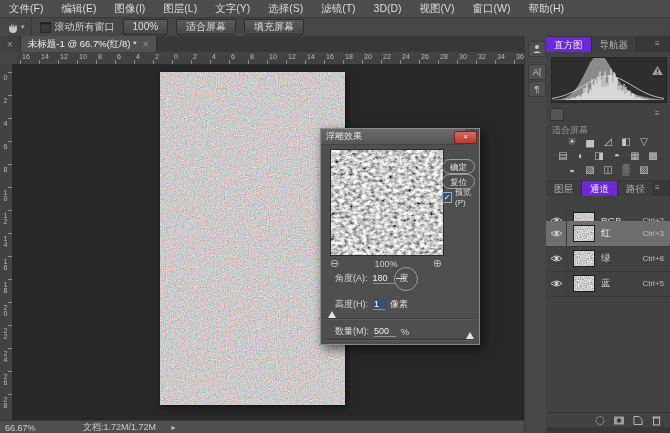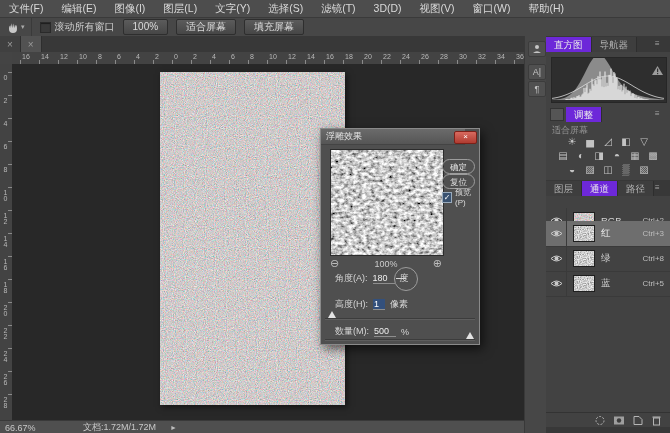--- a/index.html
+++ b/index.html
@@ -142,20 +142,21 @@
     <button class="opt-btn">100%</button>
     <button class="opt-btn">适合屏幕</button>
     <button class="opt-btn">填充屏幕</button>
   </div>
 
   <div class="abs doctabs" id="doctabs">
       <div class="doctab">
         <span class="x">×</span>
       </div>
       <div class="doctab active">
+        <span>未标题-1 @ 66.7%(红/8) *</span>
         <span class="x">×</span>
       </div>
     </div>
 
   <div class="abs corner"></div>
   <div class="abs hruler" id="hruler">
       <div class="htick" style="left: 8px;"></div>
       <span class="rnum" style="left: 10px; top: 1px;">16</span>
       <div class="htick" style="left: 27px;"></div>
       <span class="rnum" style="left: 29px; top: 1px;">14</span>
@@ -278,23 +279,20 @@
       <div class="warn">
         <svg width="11" height="9">
             <polygon points="5.5,0 11,9 0,9" fill="#9c9c9c"></polygon>
             <rect x="5" y="2.5" width="1.2" height="3.6" fill="#333"></rect>
             <rect x="5" y="7" width="1.2" height="1.2" fill="#333"></rect>
           </svg>
       </div>
     </div>
 
     <div class="adj-mini"></div>
-    <div class="ptabs" style="top:70px;background:transparent;left:20px;width:100px;">
-      <div class="ptab active">调整</div>
-    </div>
     <div class="pmenu" style="top:74px">≡</div>
     <div class="adj-head">适合屏幕</div>
     <div class="adj-rows" id="adjRows">
         <div class="adj-row">
           <span class="adj-ic">☀</span>
           <span class="adj-ic">▅</span>
           <span class="adj-ic">◿</span>
           <span class="adj-ic">◧</span>
           <span class="adj-ic">▽</span>
         </div>

